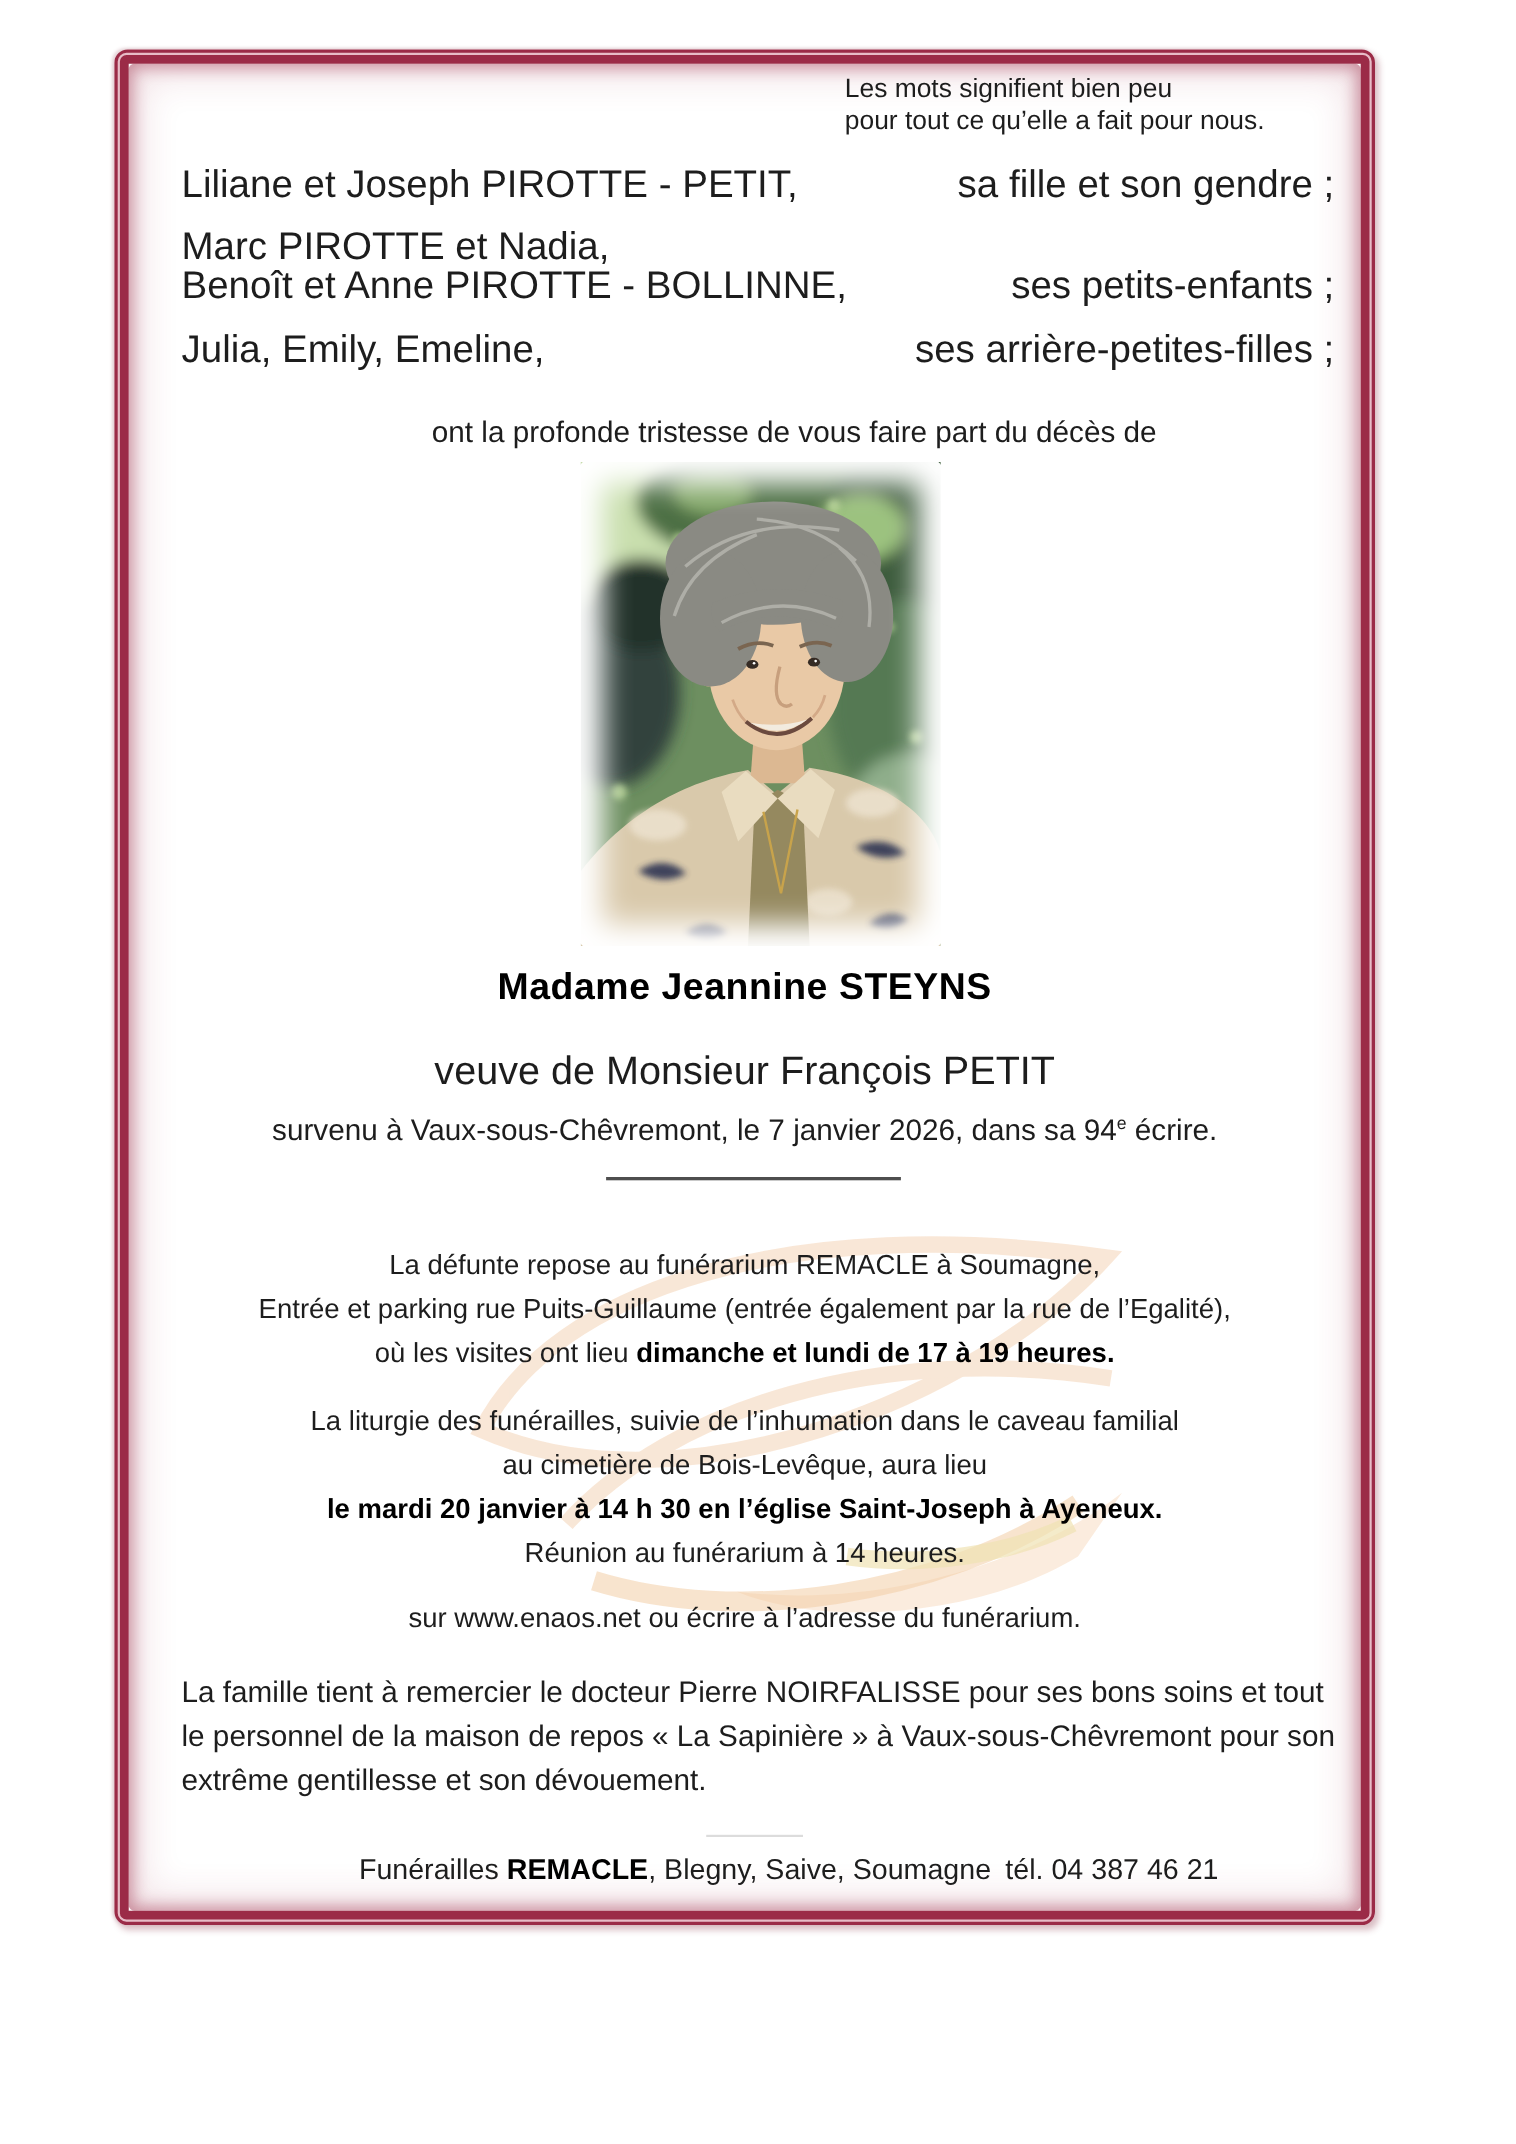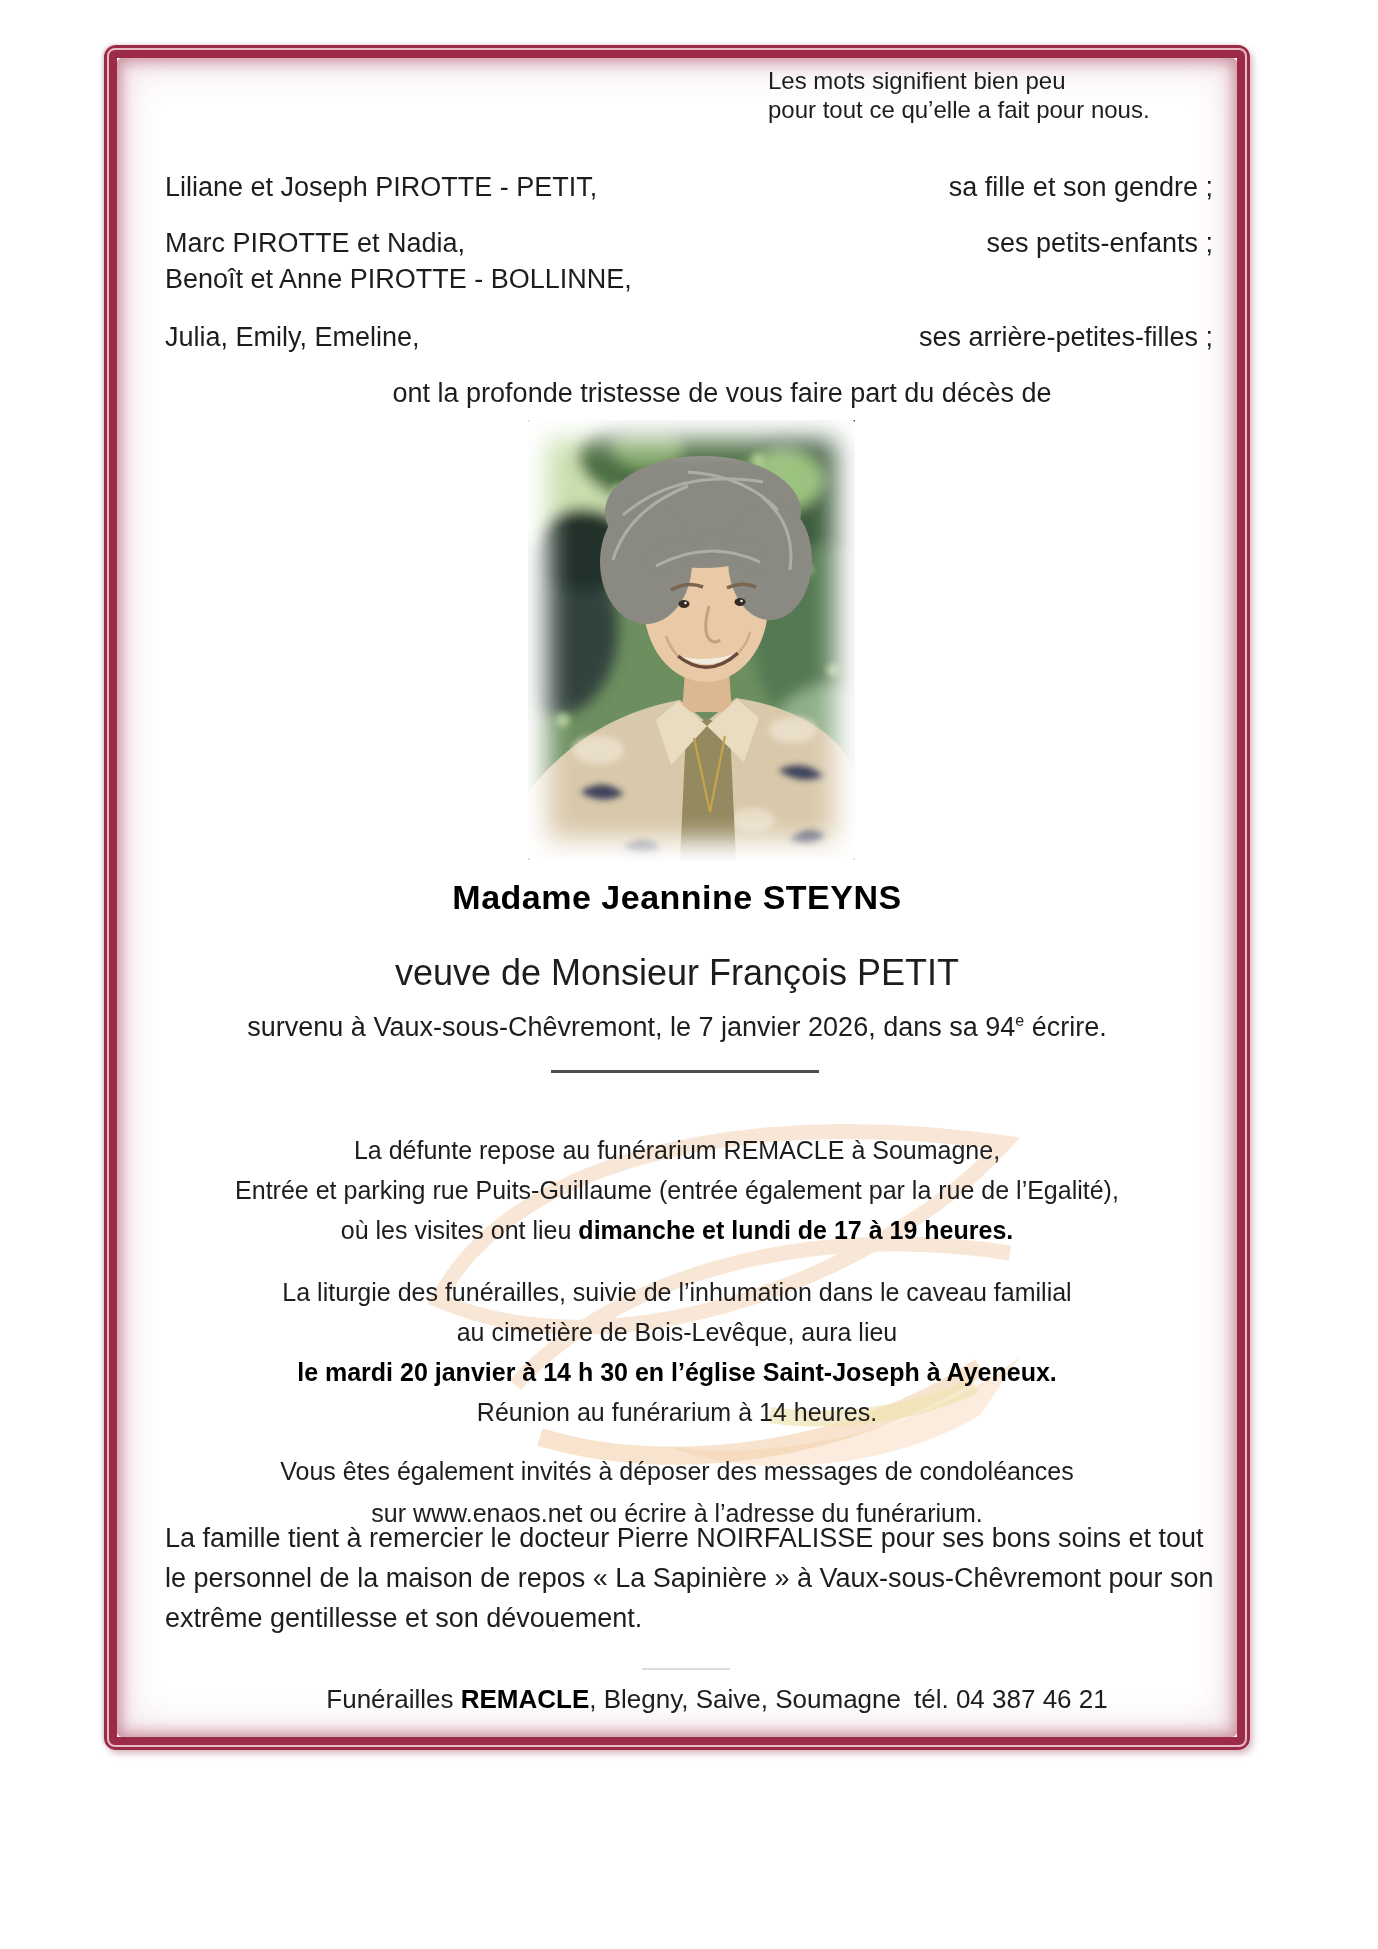--- a/index.html
+++ b/index.html
@@ -20,21 +20,21 @@
   }
   .frame::after { 
     content:""; position:absolute; inset:-10px;
     border:2px solid rgba(244,214,222,.85); border-radius:8px; pointer-events:none;
   }
   
   .abs { position:absolute; }
   .center { left:104px; width:1146px; text-align:center; }
   .quote { left:768px; top:66px; font-size:24px; line-height:29px; }
   .family-row { left:165px; width:1048px; display:flex; justify-content:space-between;
-                font-size:27px; line-height:36px;margin-top:19px; }
+                align-items:flex-end; font-size:35px; line-height:36px; }
   .relation { white-space:nowrap; }
   .announce { top:378px; font-size:27px;margin-left:45px; }
   .deceased-title { top:878px; font-size:34px; font-weight:700; color:#000; letter-spacing:.5px; }
   .deceased-sub { top:952px; font-size:36px; }
   .death-line { top:1012px; font-size:27px; }
   .death-line sup { font-size:16px; }
   .divider-dark { left:551px; top:1070px; width:268px; height:3px; background:#4e4e4e; }
   .para { font-size:25px; line-height:40px;margin-top:32px; }
   .p-repose { top:1098px; }
   .p-liturgie { top:1240px; }
@@ -196,21 +196,20 @@
   </div>
 
   <div class="abs center para p-liturgie layer">
     <div>La liturgie des funérailles, suivie de l’inhumation dans le caveau familial</div>
     <div>au cimetière de Bois-Levêque, aura lieu</div>
     <div><b>le mardi 20 janvier à 14 h 30 en l’église Saint-Joseph à Ayeneux.</b></div>
     <div>Réunion au funérarium à 14 heures.</div>
   </div>
 
   <div class="abs center para p-condoleances layer">
-    <div>Vous êtes également invités à déposer des messages de condoléances</div>
     <div>sur www.enaos.net ou écrire à l’adresse du funérarium.</div>
   </div>
 
   <div class="abs p-thanks layer">La famille tient à remercier le docteur Pierre NOIRFALISSE pour ses bons soins et tout le personnel de la maison de repos « La Sapinière » à Vaux-sous-Chêvremont pour son extrême gentillesse et son dévouement.</div>
 
   <div class="abs divider-light layer"></div>
 
   <div class="abs center footer-line layer">
     <span>Funérailles </span><b>REMACLE</b><span>, Blegny, Saive, Soumagne tél. 04 387 46 21</span>
   </div>

